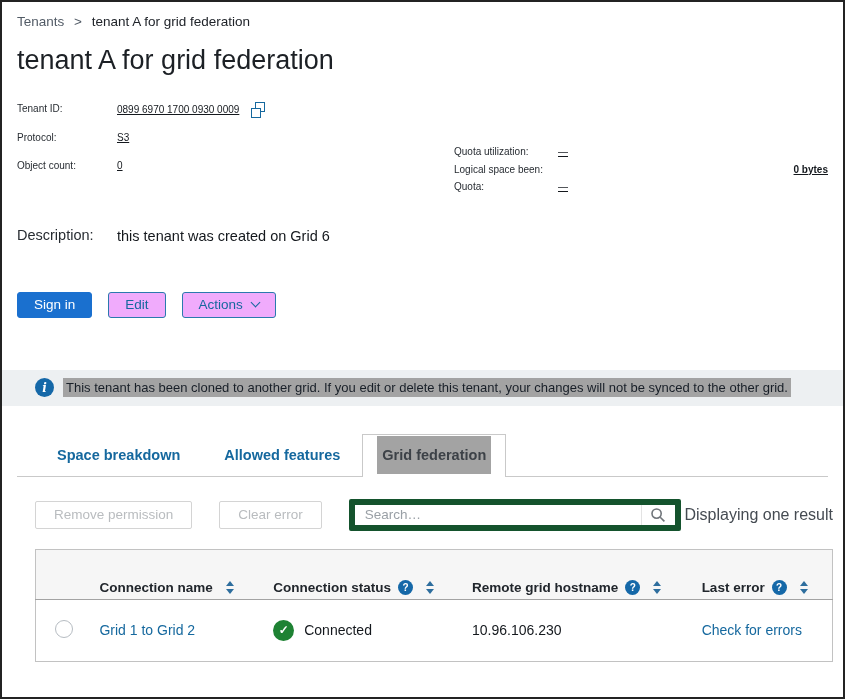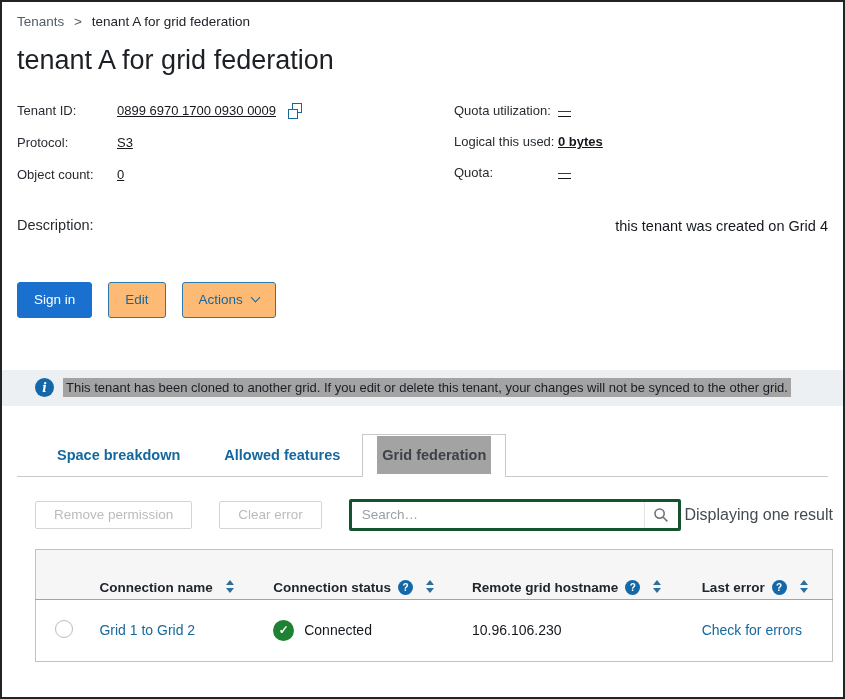--- a/index.html
+++ b/index.html
@@ -14,75 +14,75 @@
   }
   
   .breadcrumb { padding: 12px 0 0 15px; font-size: 13.5px; }
   .bc-link { color: #525b66; cursor: pointer; }
   .bc-sep { color: #525b66; margin: 0 6px; }
   .bc-current { color: #20242a; }
   
   .title { margin: 16px 0 0 15px; font-size: 27px; font-weight: 400; color: #1c2025; }
   
   .details { display: flex; margin: 26px 15px 0; }
-  .dgrid { display: grid; row-gap: 13px; align-content: start; font-size: 13px; }
+  .dgrid { display: grid; row-gap: 13px; align-content: start; font-size: 10px; }
   .dgrid.left  { width: 437px; grid-template-columns: 100px 1fr; }
-  .dgrid.right { flex: 1; grid-template-columns: 104px 1fr; row-gap: 12px; }
+  .dgrid.right { flex: 1; grid-template-columns: 104px 1fr; row-gap: 3px; margin-top: 43px; }
   .dlabel { color: #272c32; line-height: 1.45; }
   .dvalue { color: #14181d; line-height: 1.45; text-decoration: underline; }
-  .dvalue.bold { font-weight: bold; }
+  .dvalue.bold { font-weight: bold; text-align: right; }
   .id-row { display: flex; align-items: center; gap: 11px; }
   
   .copy-icon { position: relative; width: 16px; height: 16px; display: inline-block; cursor: pointer; }
   .copy-icon .c-back  { position: absolute; top: 0; right: 1px; width: 10px; height: 10px; border: 1.5px solid #15689e; }
   .copy-icon .c-front { position: absolute; bottom: 0; left: 1px; width: 10px; height: 10px; border: 1.5px solid #15689e; background: #fff; }
   
-  .desc-row { display: flex; margin: 30px 15px 0; font-size: 14.5px; justify-content: space-between; }
+  .desc-row { display: flex; margin: 30px 15px 0; font-size: 14.5px; }
   .desc-row .dlabel { width: 100px; }
   .desc-value { color: #14181d; padding-top: 3px; }
   
   .btn-row { display: flex; gap: 16px; margin: 46px 15px 0; }
-  .btn { height: 36px; padding: 0 16px; font-size: 13.5px; border-radius: 3px; cursor: pointer;
+  .btn { height: 26px; padding: 0 16px; font-size: 13.5px; border-radius: 3px; cursor: pointer;
          font-family: "Liberation Sans", sans-serif; display: inline-flex; align-items: center; }
   .btn.primary { background: #1a70cf; border: 1px solid #1a70cf; color: #fff; }
-  .btn.outline { background: #fdba74; border: 1px solid #2b79ae; color: #15689e; }
+  .btn.outline { background: #f0abfc; border: 1px solid #2b79ae; color: #15689e; }
   .chevron { width: 7px; height: 7px; border-right: 1.7px solid #15689e; border-bottom: 1.7px solid #15689e;
              transform: rotate(45deg); margin-left: 9px; margin-top: -4px; display: inline-block; }
   
   .banner { margin-top: 52px; background: #edf0f2; min-height: 36px; display: flex; align-items: center; }
   .info-icon { margin-left: 33px; width: 19px; height: 19px; border-radius: 50%; background: #1568a8; color: #fff;
                font-family: "DejaVu Serif", serif; font-style: italic; font-weight: bold; font-size: 12px;
                display: inline-flex; align-items: center; justify-content: center; flex: 0 0 auto; }
   .banner-text { margin-left: 9px; font-size: 13px; color: #181f28; }
   mark { background: #a3a3a3; color: inherit; padding: 2px 3px; }
   
   .tabs { display: flex; align-items: flex-end; margin: 28px 15px 0; padding-left: 18px; border-bottom: 1px solid #c9c9c9; text-align: center; }
   .tab { padding: 12px 22px 13px; font-size: 14.5px; font-weight: bold; color: #15689e; cursor: pointer; white-space: nowrap; }
   .tab.active { background: #fff; border: 1px solid #c9c9c9; border-bottom: none; margin-bottom: -1px;
                 padding: 12px 14px 14px; color: #3c4147; }
   .tab.active mark { padding: 11px 5px; }
   
   .toolbar { display: flex; align-items: center; margin: 22px 10px 0 33px; }
   .btn.disabled { background: #fff; border: 1px solid #d4d4d4; color: #b9bcbf; border-radius: 2px; height: 28px;
                   padding: 0 18px; margin-right: 27px; cursor: default; }
-  .search { display: flex; align-items: center; width: 332px; height: 32px; border: 3px solid #14532d;
+  .search { display: flex; align-items: center; width: 332px; height: 32px; border: 6px solid #14532d;
             border-radius: 2px; background: #fff; }
   .search input { flex: 1; min-width: 0; border: none; outline: none; padding: 0 10px; font-size: 13.5px;
                   color: #333; font-family: "Liberation Sans", sans-serif; background: transparent; }
   .search input::placeholder { color: #9aa0a6; }
   .search-icon { width: 34px; height: 100%; display: flex; align-items: center; justify-content: center;
                  border-left: 1px solid #e3e3e3; cursor: pointer; }
   .spacer { flex: 1; }
   .results { font-size: 16px; color: #454b52; white-space: nowrap; }
   
   .grid-table { margin: 18px 14px 0 33px; width: 798px; border-collapse: collapse; border: 1px solid #c2c2c2; }
   .grid-table thead tr { background: #f6f6f6; border-bottom: 1px solid #a3a3a3; }
   .grid-table th { height: 50px; text-align: left; font-size: 13.5px; font-weight: bold; color: #21262c; padding: 0; }
   .grid-table td { height: 62px; font-size: 14px; color: #14181d; padding: 0; vertical-align: middle; }
-  .th-inner { display: flex; align-items: flex-start; margin-top: 26px; }
+  .th-inner { display: flex; align-items: center; margin-top: 26px; }
   .help { width: 15px; height: 15px; border-radius: 50%; background: #1568a8; color: #fff; font-size: 10px;
           font-weight: bold; display: inline-flex; align-items: center; justify-content: center; margin-left: 7px; cursor: pointer; }
   .sort { display: inline-flex; flex-direction: column; gap: 3px; margin-left: 13px; cursor: pointer; }
   .sort .up   { width: 0; height: 0; border-left: 4px solid transparent; border-right: 4px solid transparent; border-bottom: 5px solid #2e6e9e; }
   .sort .down { width: 0; height: 0; border-left: 4px solid transparent; border-right: 4px solid transparent; border-top: 5px solid #2e6e9e; }
   .radio { width: 18px; height: 18px; border: 1.5px solid #b6bcc2; border-radius: 50%; background: #fff;
            display: inline-block; margin-left: 19px; cursor: pointer; }
   .link { color: #15689e; cursor: pointer; }
   .status { display: inline-flex; align-items: center; gap: 10px; }
   .check { width: 21px; height: 21px; border-radius: 50%; background: #1e8233; color: #fff; font-size: 12px;
@@ -112,30 +112,30 @@
           </span>
       </div>
       <div class="dlabel">Protocol:</div>
       <div class="dvalue">S3</div>
       <div class="dlabel">Object count:</div>
       <div class="dvalue">0</div>
     </div>
     <div class="dgrid right">
       <div class="dlabel">Quota utilization:</div>
       <div class="dvalue">—</div>
-      <div class="dlabel">Logical this used:</div>
+      <div class="dlabel">Logical space been:</div>
       <div class="dvalue bold">0 bytes</div>
       <div class="dlabel">Quota:</div>
       <div class="dvalue">—</div>
     </div>
   </div>
 
   <div class="desc-row">
     <div class="dlabel">Description:</div>
-    <div class="desc-value">this tenant was created on Grid 4</div>
+    <div class="desc-value">this tenant was created on Grid 6</div>
   </div>
 
   <div class="btn-row">
     <button class="btn primary">Sign in</button>
     <button class="btn outline">Edit</button>
     <button class="btn outline">
       <span>Actions</span>
       <span class="chevron"></span>
     </button>
   </div>

